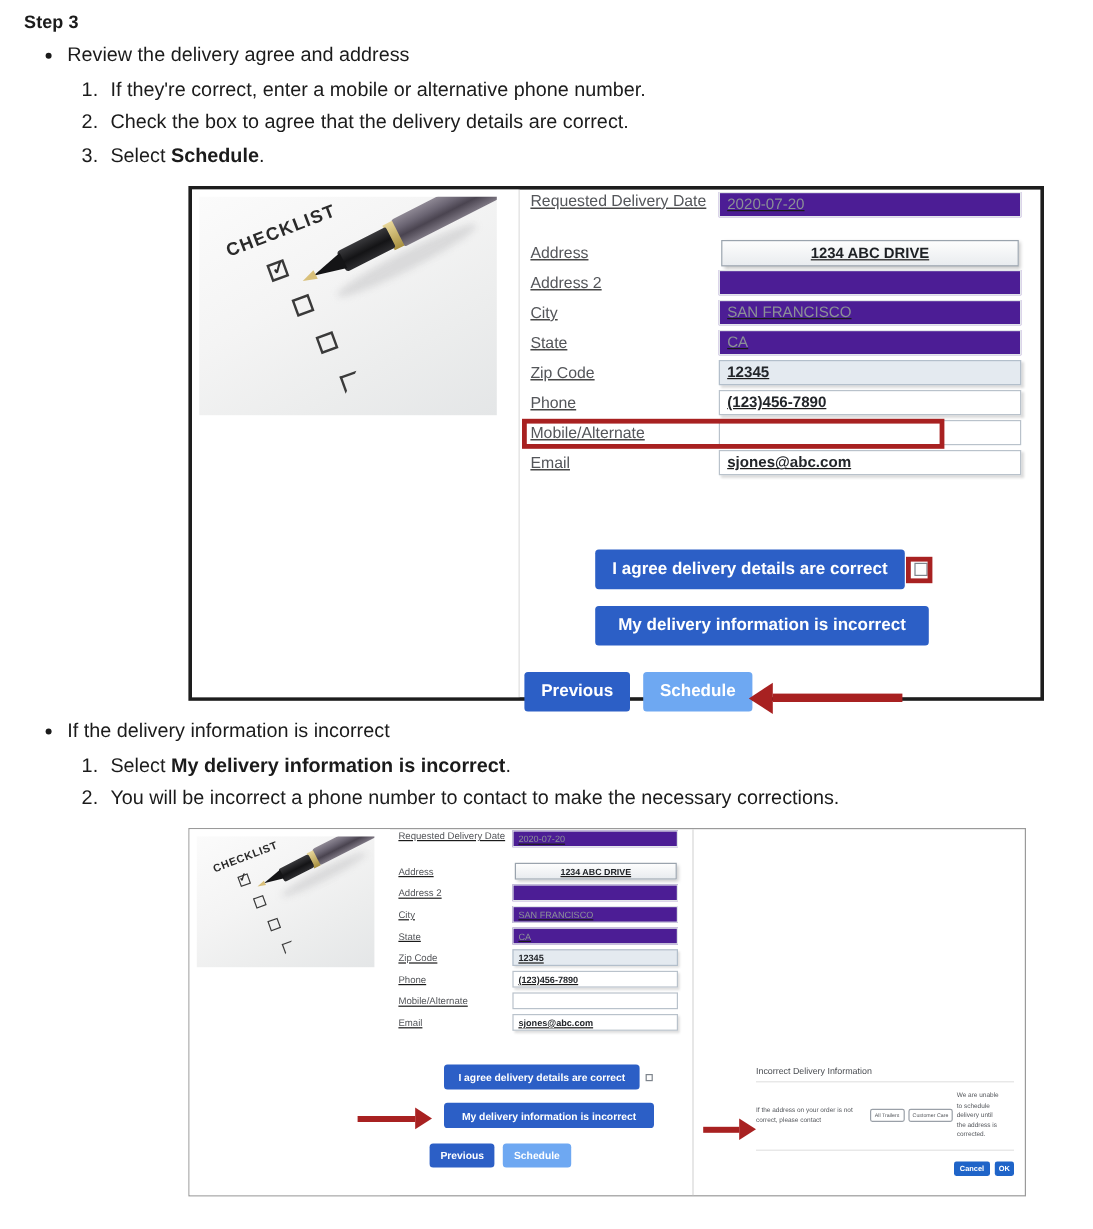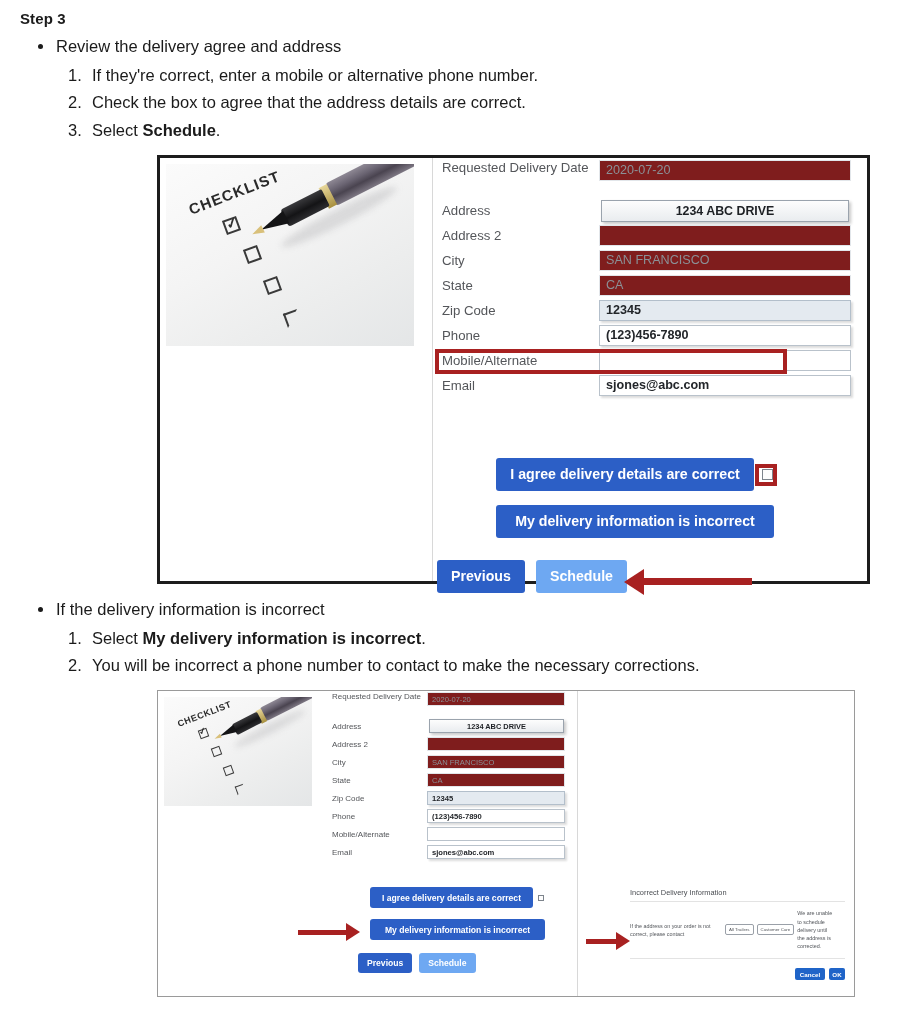--- a/index.html
+++ b/index.html
@@ -90,39 +90,39 @@
   .pen .shadow {
     position:absolute; background:rgba(120,120,125,.20);
     filter:blur(3px); border-radius:50%;
   }
 
   
   .vdiv { flex:0 0 1px; background:#d8d8d8; }
 
   
   .form-pane { flex:1 1 auto; position:relative; padding-top:0; }
-  .frow { display:flex; align-items:flex-start; position:relative; }
+  .frow { display:flex; align-items:flex-start; position:relative;text-decoration:underline; }
   .s1 .frow { height:25px; }
   .s2 .frow { height:18px; }
   .flabel { color:#54565a; flex:0 0 auto; }
   .s1 .flabel { width:166px; font-size:13.2px; padding-left:9px; padding-top:3px; line-height:1.25; }
   .s2 .flabel { width:102px; font-size:8px; padding-left:7px; padding-top:3px; line-height:1.25; }
   .fval { position:relative; flex:1 1 auto; }
   .s1 .fval { padding-right:16px; }
   .s2 .fval { padding-right:12px; }
 
   .inp {
     border:1px solid #c6cdd4; background:#eef1f3; color:#8b9096;
     display:flex; align-items:center; width:100%;
   }
   .s1 .inp { height:21px; font-size:12.6px; padding:0 6px; }
   .s2 .inp { height:14px; font-size:7.6px; padding:0 4px; }
   .inp.filled { background:#e4eaf0; border-color:#b3bfcb; color:#23262a; font-weight:bold;
                 box-shadow:2px 2px 2px rgba(0,0,0,.14); }
-  .inp.plain  { background:#7f1d1d; border-color:#e2e6ea; }
+  .inp.plain  { background:#4c1d95; border-color:#e2e6ea; }
   .inp.empty  { background:#ffffff; border-color:#b9c2cb; }
   .inp.white  { background:#ffffff; border-color:#b9c2cb; color:#23262a; font-weight:bold;
                 box-shadow:2px 2px 2px rgba(0,0,0,.14); }
   .inp.addrbtn {
     background:linear-gradient(180deg,#fdfdfd,#e9ecef);
     border:1px solid #9aa3ad; color:#1d2024; font-weight:bold;
     justify-content:center; box-shadow:2px 2px 3px rgba(0,0,0,.22);
   }
   .s1 .inp.addrbtn { height:22px; font-size:12.4px; }
   .s2 .inp.addrbtn { height:14px; font-size:7.4px; }
@@ -178,21 +178,21 @@
 
 <div class="page">
 
   <div class="step-title">Step 3</div>
 
   <ul class="bullets">
     <li class="bullet">
       <span class="btext">Review the delivery agree and address</span>
       <ol class="subs">
         <li>If they're correct, enter a mobile or alternative phone number.</li>
-        <li>Check the box to agree that the address details are correct.</li>
+        <li>Check the box to agree that the delivery details are correct.</li>
         <li><span>Select </span><b>Schedule</b><span>.</span></li>
       </ol>
     </li>
   </ul>
 
   <div class="shot1 s1">
 
     <div class="photo-pane">
       <div class="photo">
         <div class="cl-word">CHECKLIST</div>

